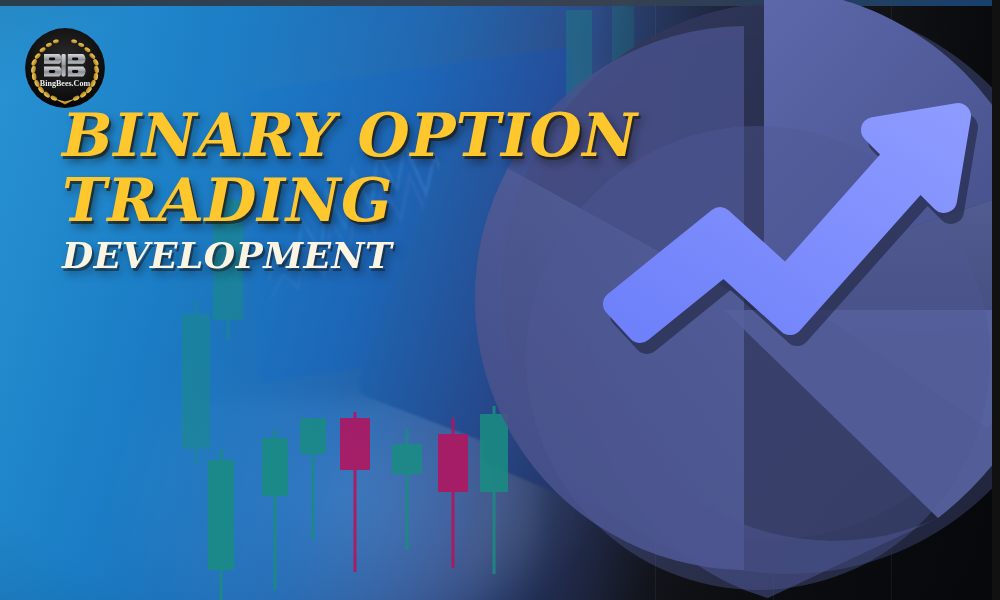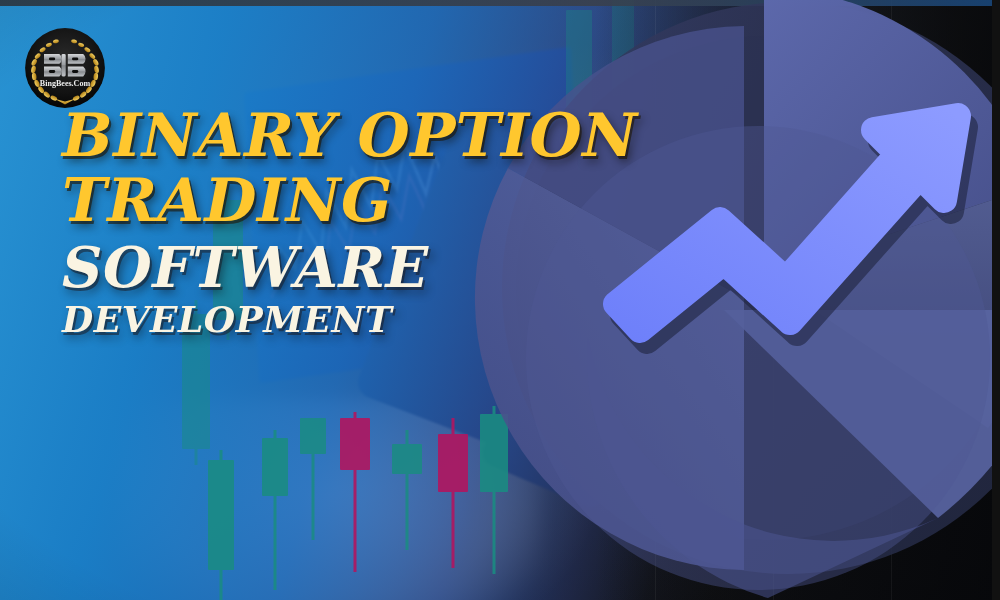--- a/index.html
+++ b/index.html
@@ -377,18 +377,17 @@
       <rect x="37" y="63" width="9" height="4" rx="2" fill="#0d0d0d"></rect>
       <rect x="70" y="63" width="9" height="4" rx="2" fill="#0d0d0d"></rect>
     </g>
 
     <text id="logo-site-text" x="60" y="86" text-anchor="middle" font-family="Liberation Serif, serif" font-size="11.5" font-weight="bold" fill="#EFEFEF">BingBees.Com</text>
   </svg>
 
   <div class="headline">
     <p class="hl hl-gold hl-1">BINARY OPTION</p>
     <p class="hl hl-gold hl-2">TRADING</p>
-    <p class="hl hl-cream hl-3">SOFTWARE</p>
     <p class="hl hl-cream hl-4">DEVELOPMENT</p>
   </div>
 
 
 </div>
 
 </body></html>

